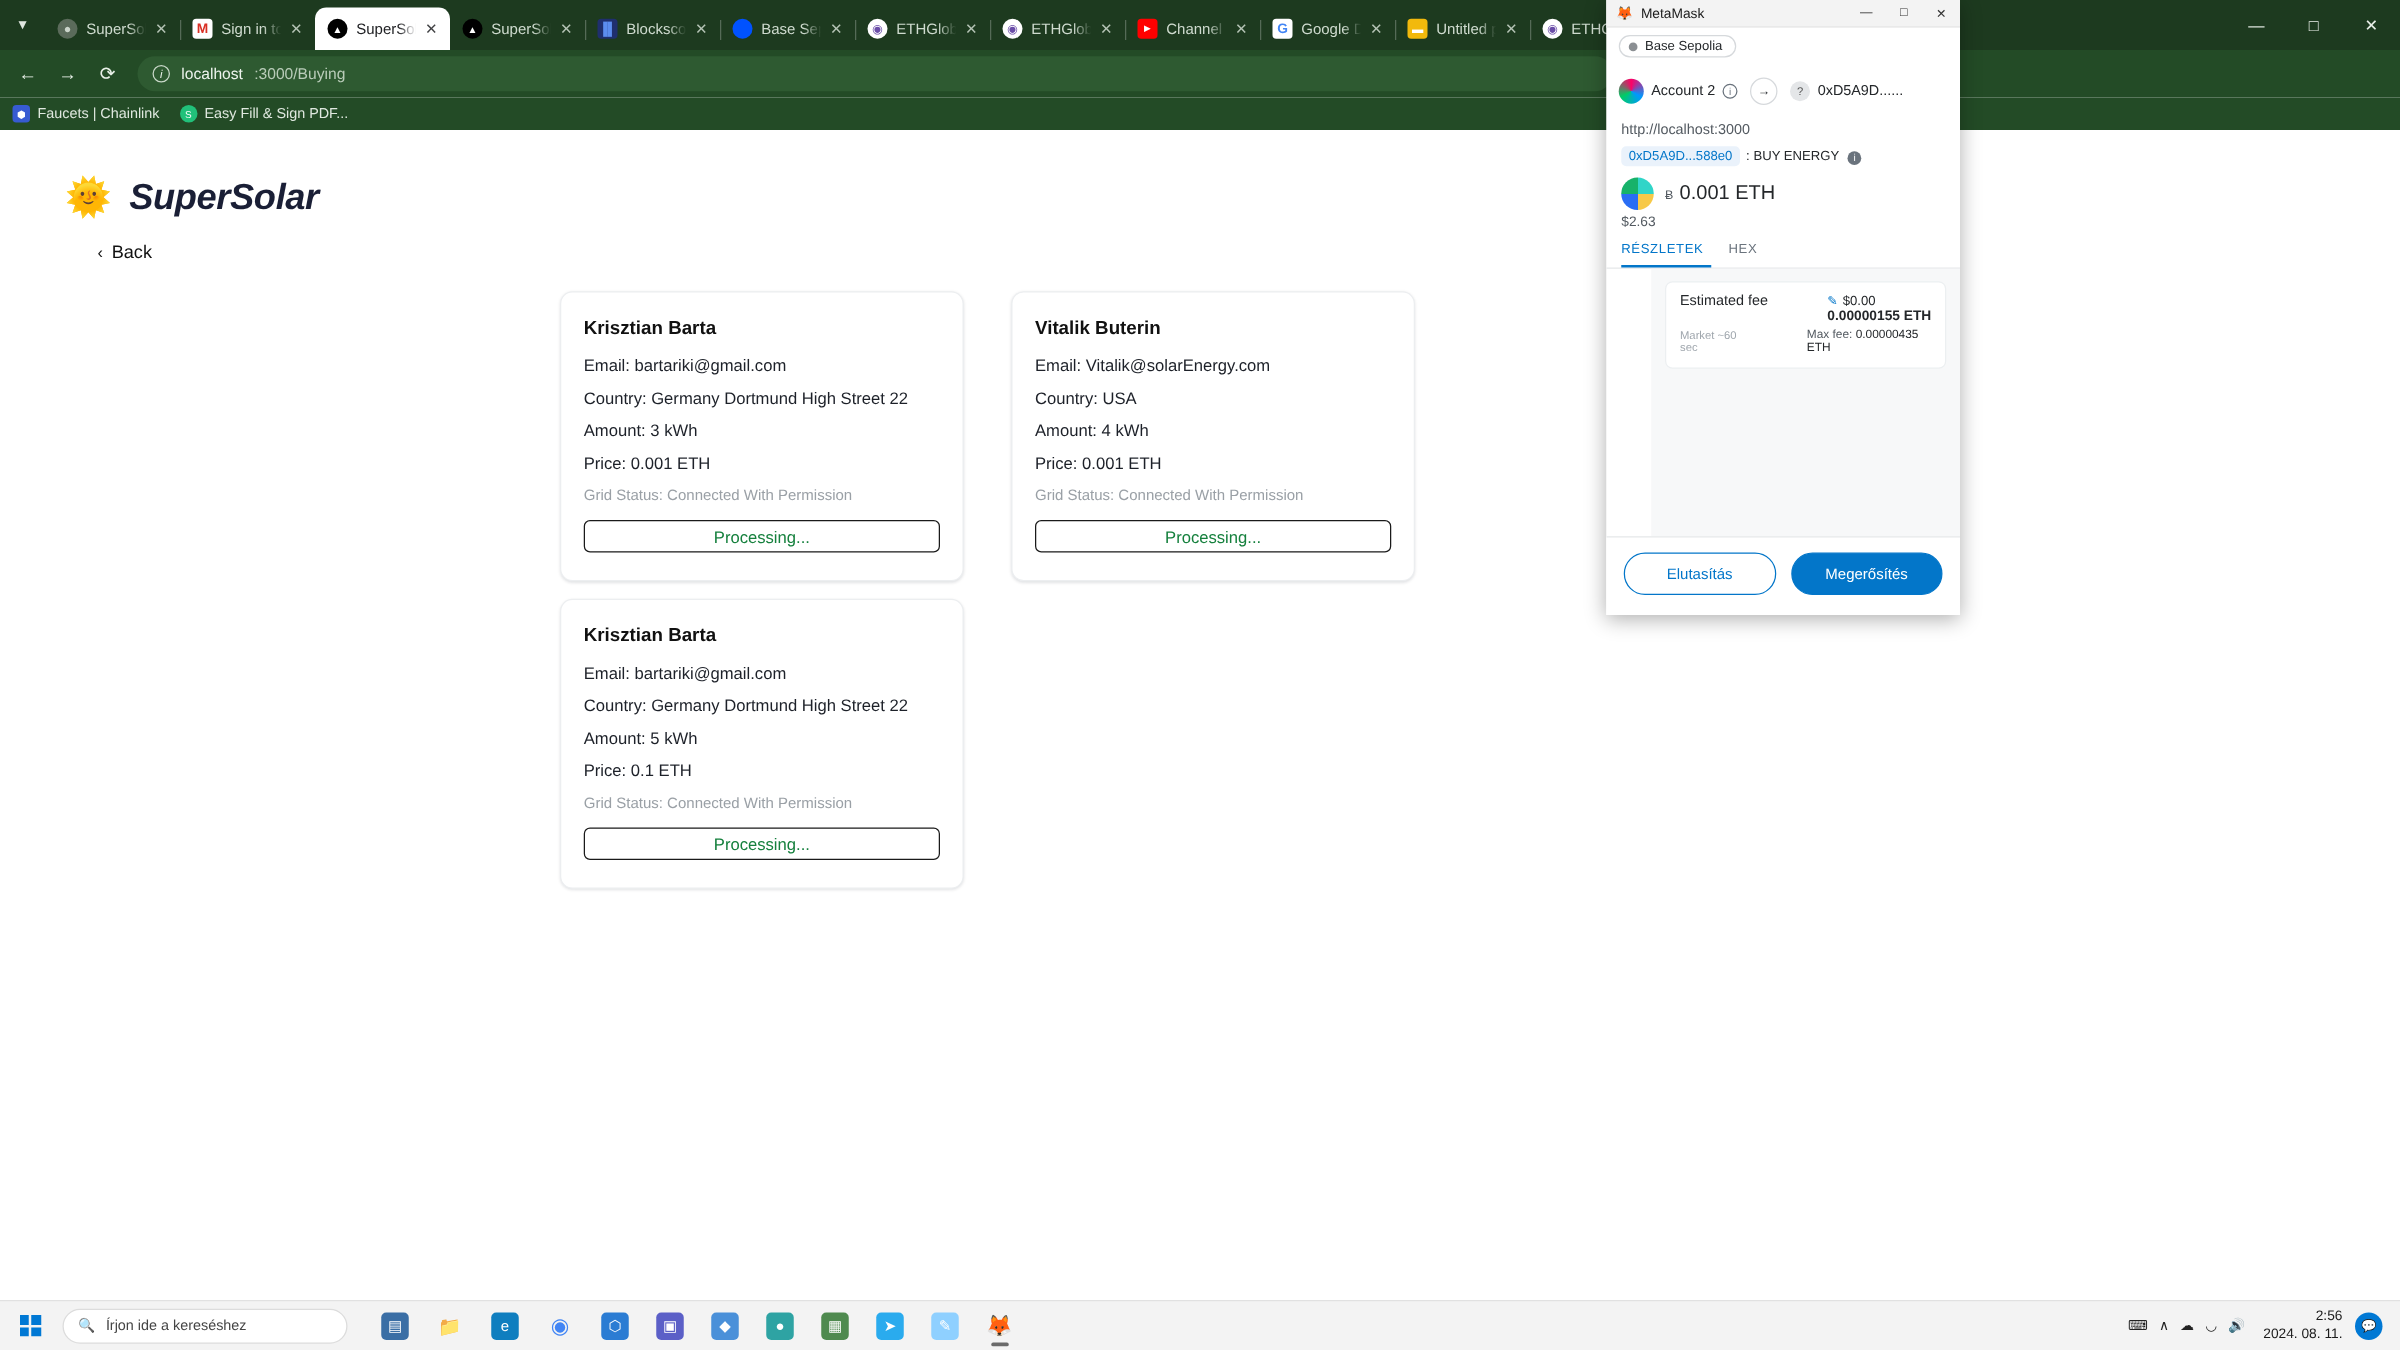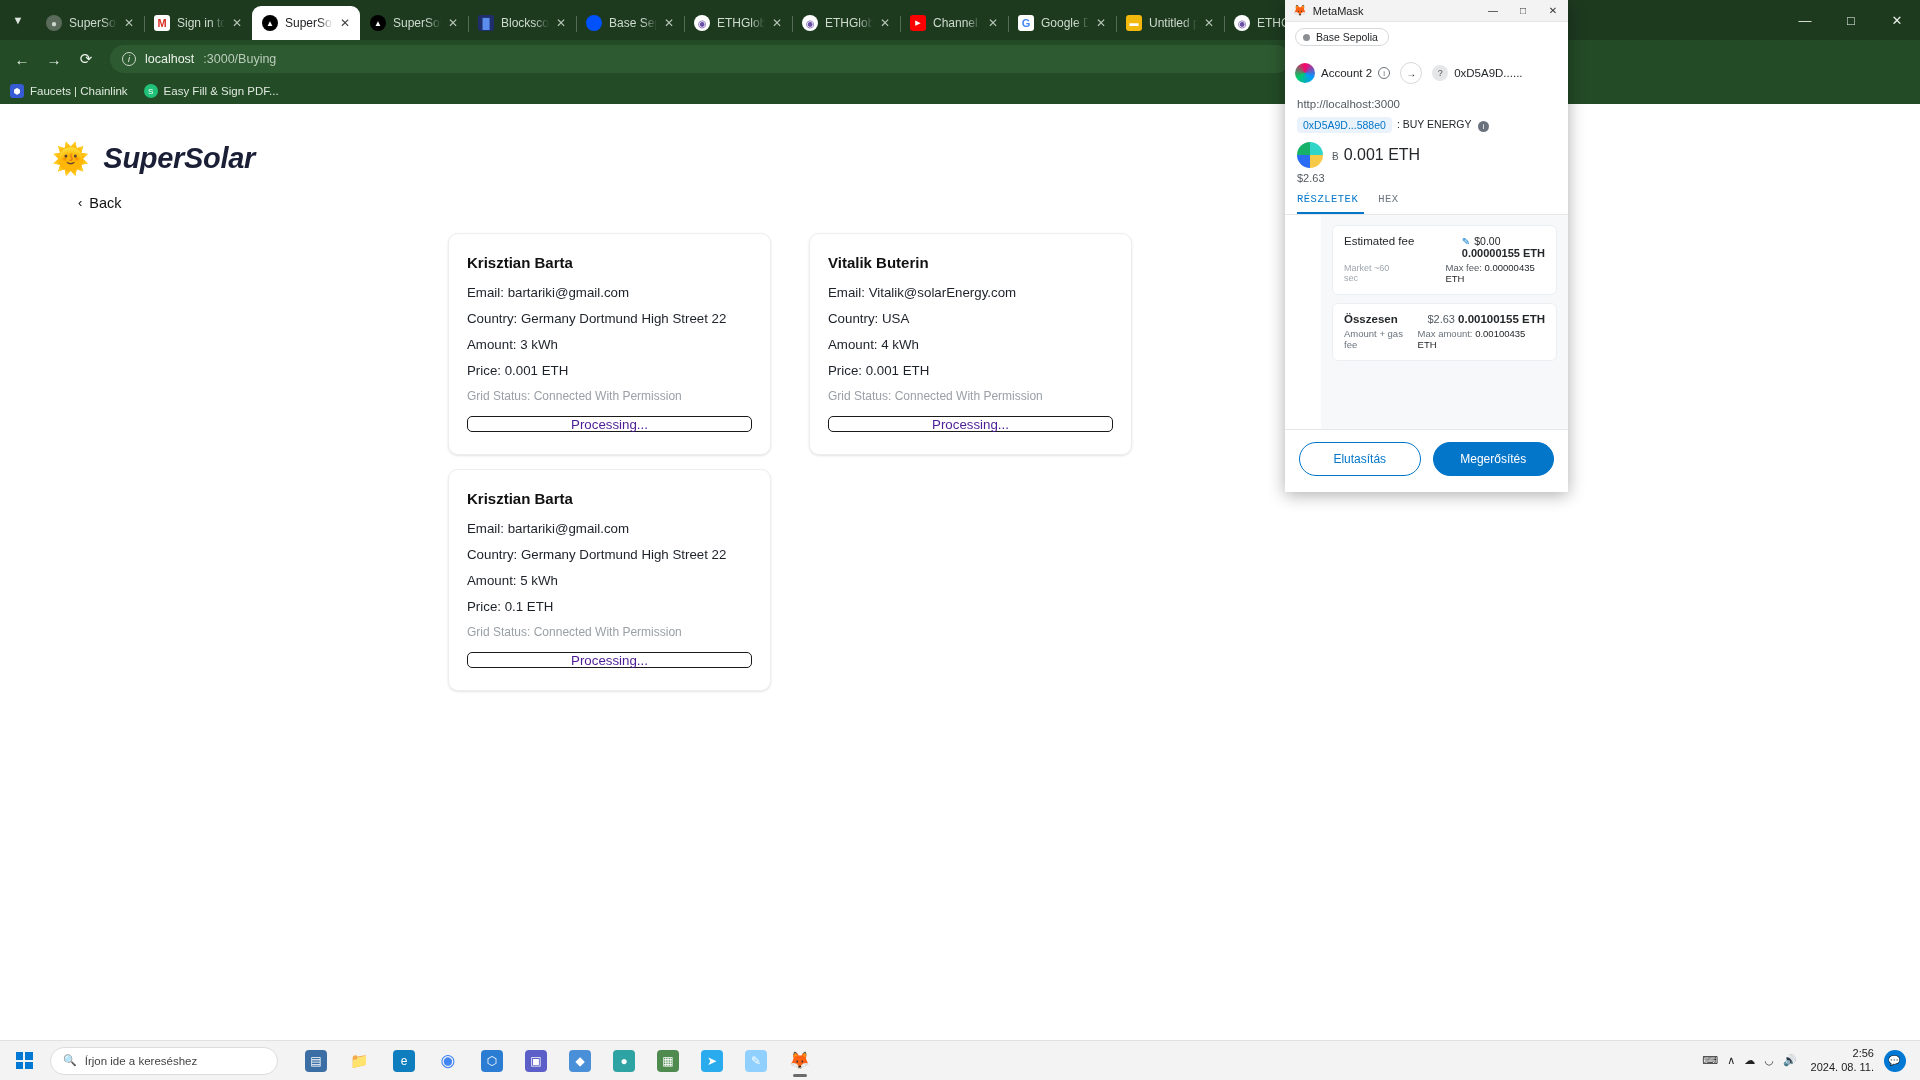--- a/index.html
+++ b/index.html
@@ -103,22 +103,22 @@
   }
   .card {
     width: 323px; background: #fff; border: 1px solid #eceef0; border-radius: 10px;
     box-shadow: 0 1px 3px rgba(16,24,40,.07), 0 1px 2px rgba(16,24,40,.05);
     padding: 20px 18px 22px 18px;
   }
   .card h3 { font-size: 15px; font-weight: 700; color: #111; margin-bottom: 14px; }
   .card .line { font-size: 13.3px; color: #1d2129; margin-bottom: 11px; }
   .card .grid-status { font-size: 12px; color: #9aa0a6; margin: 4px 0 13px 0; }
   .card .procbtn {
-    width: 100%; height: 16px; border: 1px solid #1a1a1a; border-radius: 5px;
-    background: #fff; color: #4c1d95; font-size: 13.3px; display: flex;
+    width: 100%; height: 26px; border: 1px solid #1a1a1a; border-radius: 5px;
+    background: #fff; color: #15803d; font-size: 13.3px; display: flex;
     align-items: center; justify-content: center;
     font-family: "Liberation Sans", sans-serif;
   }
 
   
   .mm {
     position: absolute; left: 1285px; top: 0; width: 283px; height: 492px;
     background: #ffffff; box-shadow: 0 3px 16px rgba(0,0,0,.32);
     display: flex; flex-direction: column; overflow: hidden;
   }
@@ -166,21 +166,21 @@
   .mm-amountrow { display: flex; align-items: center; gap: 9px; padding: 9px 12px 0 12px; }
   .mm-tokicon { width: 26px; height: 26px; border-radius: 50%;
     background: conic-gradient(#30d5c8 0 25%, #f7c948 25% 50%, #2a6df4 50% 75%, #17b26a 75% 100%); }
   .mm-amt { display: flex; align-items: baseline; gap: 5px; }
   .mm-amt .bsym { font-size: 10px; color: #535a61; }
   .mm-amt .val { font-size: 16px; color: #24272a; }
   .mm-fiat { padding: 4px 12px 0 12px; font-size: 11px; color: #535a61; }
 
   .mm-tabs { display: flex; gap: 0; padding: 9px 12px 0 12px; border-bottom: 1px solid #e5e7e9; }
   .mm-tab { font-size: 10.5px; letter-spacing: .5px; color: #6a737d; padding: 0 6px 7px 0;
-    margin-right: 14px; font-family: Liberation Mono, monospace; }
+    margin-right: 14px; }
   .mm-tab.on { color: #0376c9; border-bottom: 2px solid #0376c9; }
 
   .mm-body { flex: 1 1 auto; background: #f7f8f9; padding: 10px 11px; margin-left: 36px; }
   .mm-fee {
     background: #fff; border-radius: 6px; border: 1px solid #eceff1;
     padding: 9px 11px 10px 11px;
   }
   .mm-feerow1 { display: flex; justify-content: space-between; align-items: flex-start; }
   .mm-feelabel { font-size: 11.5px; color: #24272a; }
   .mm-editfee { font-size: 10.5px; color: #24272a; display: flex; align-items: center; gap: 4px; }
@@ -481,36 +481,20 @@
             <span>Market</span>
             <b>~60 sec</b>
           </div>
           <div class="mm-maxfee">
             <span>Max fee:</span>
             <b>0.00000435 ETH</b>
           </div>
         </div>
       </div>
 
-      <div class="mm-total">
-        <div class="mm-totrow1">
-          <div class="mm-totlabel">Összesen</div>
-          <div class="mm-totright">
-            <span>$2.63</span>
-            <b>0.00100155 ETH</b>
-          </div>
-        </div>
-        <div class="mm-totrow2">
-          <div class="mm-totsub">Amount + gas fee</div>
-          <div class="mm-maxamt">
-            <span>Max amount:</span>
-            <span style="color:#24272a">0.00100435 ETH</span>
-          </div>
-        </div>
-      </div>
     </div>
 
     <div class="mm-actions">
       <div class="mm-btn sec">Elutasítás</div>
       <div class="mm-btn pri">Megerősítés</div>
     </div>
   </div>
 
   <div class="taskbar">
     <div class="tb-start">

